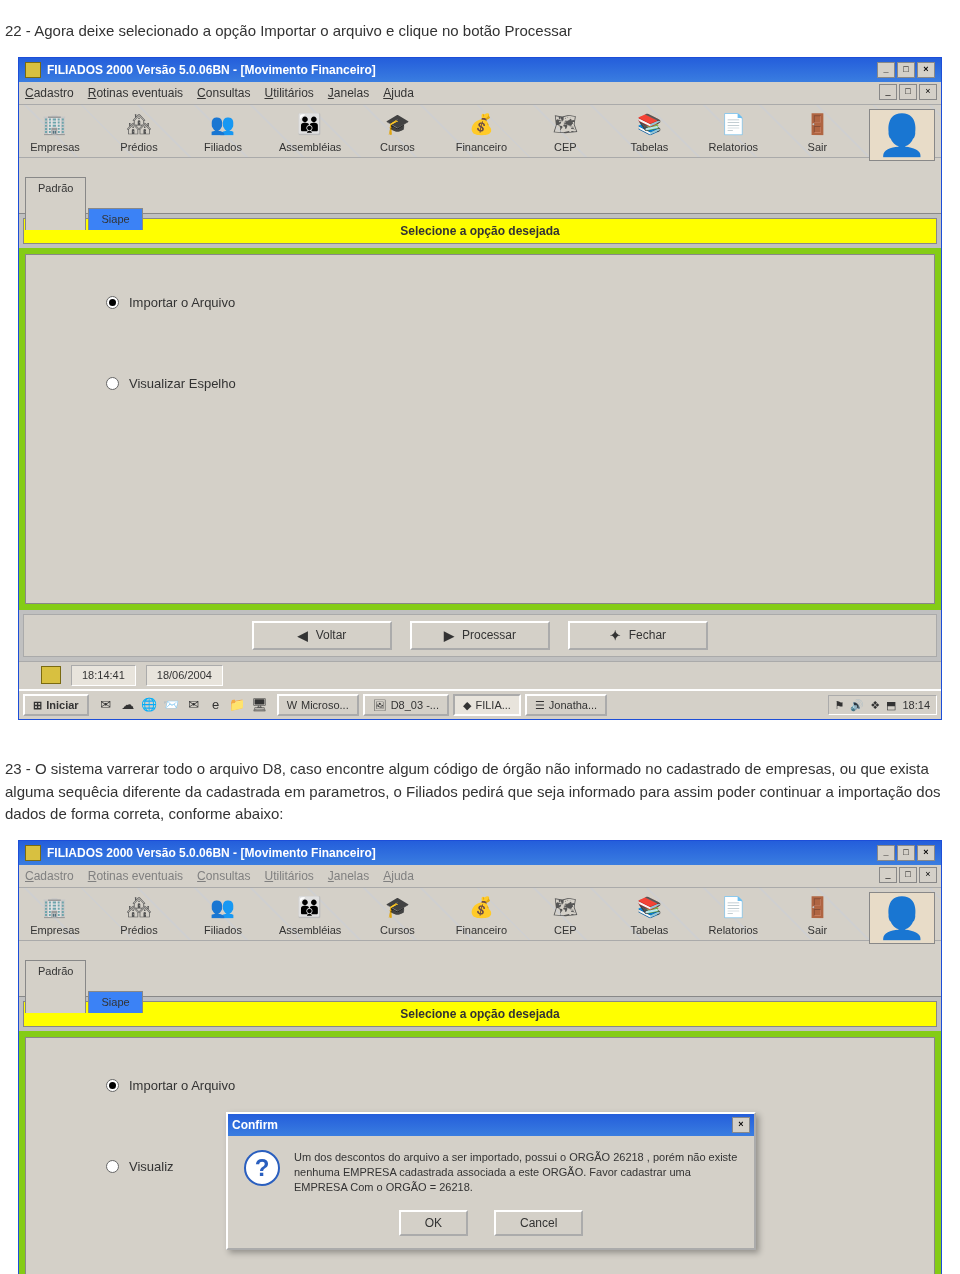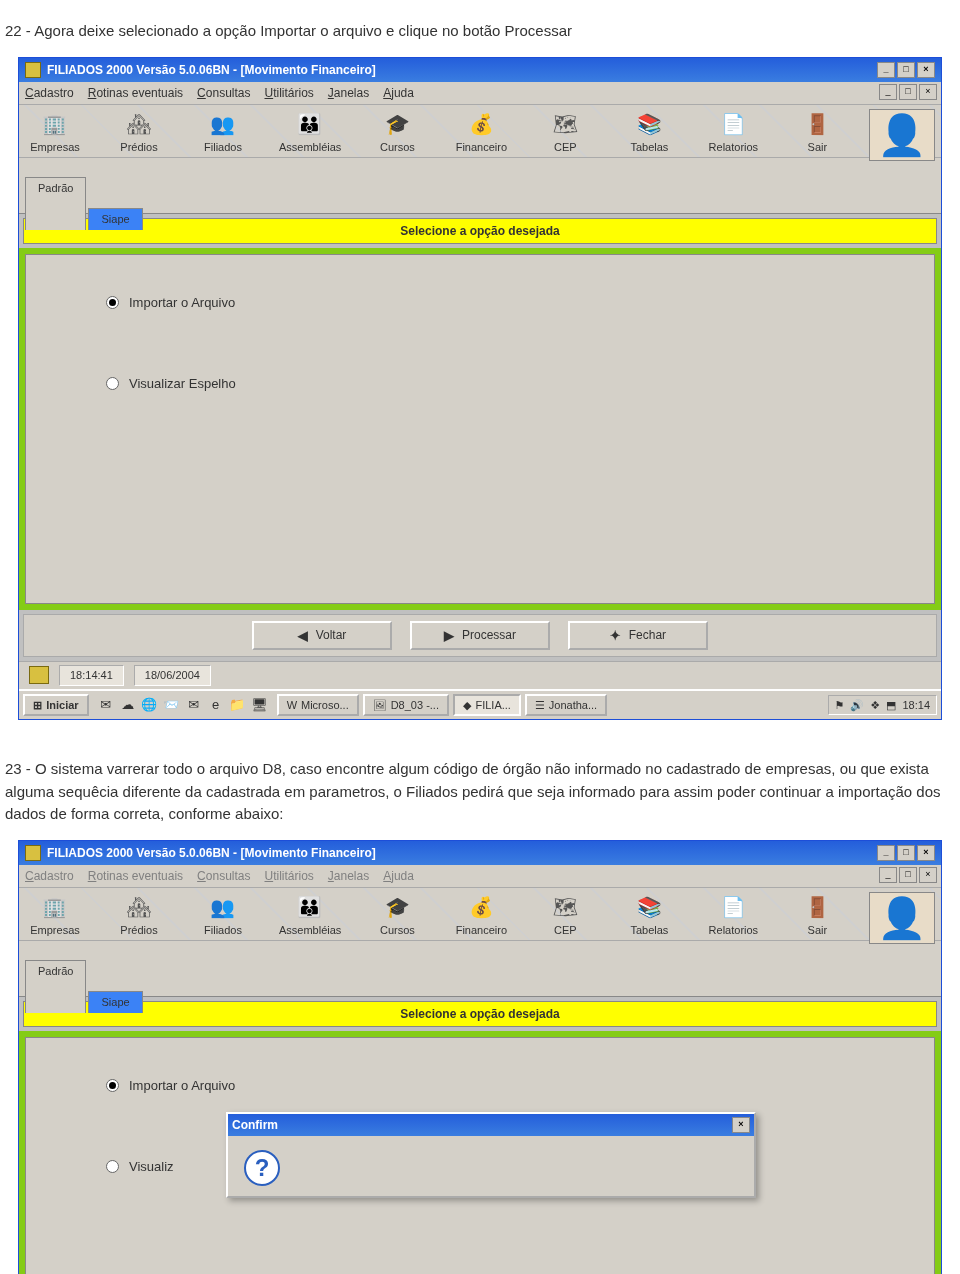--- a/index.html
+++ b/index.html
@@ -171,21 +171,21 @@
     font-size: 12px;
     display: flex; align-items: center; gap: 8px;
     min-width: 140px;
     justify-content: center;
   }
   .app-btn .glyph { font-size: 13px; font-weight: bold; }
   .statusbar {
     display: flex;
     align-items: center;
     gap: 10px;
-    padding: 3px 10px;
+    padding: 3px 22px;
     font-size: 11px;
     background: #d4d0c8;
     border-top: 1px solid #aaa;
   }
   .status-cell {
     border: 1px inset #fff;
     padding: 1px 10px;
     background: #e8e4dc;
   }
   .status-icon {
@@ -515,19 +515,24 @@
       </div>
 
       <div class="dialog">
         <div class="dlg-title">
           <span>Confirm</span>
           <span class="spacer"></span>
           <div class="win-btn">×</div>
         </div>
         <div class="dlg-body">
           <div class="dlg-icon">?</div>
+          <div>Um dos descontos do arquivo a ser importado, possui o ORGÃO 26218 , porém não existe nenhuma EMPRESA cadastrada associada a este ORGÃO. Favor cadastrar uma EMPRESA Com o ORGÃO = 26218.</div>
+        </div>
+        <div class="dlg-buttons">
+          <div class="dlg-btn">OK</div>
+          <div class="dlg-btn">Cancel</div>
         </div>
       </div>
 
     </div>
   </div>
 
 </div>
 
 </body></html>

